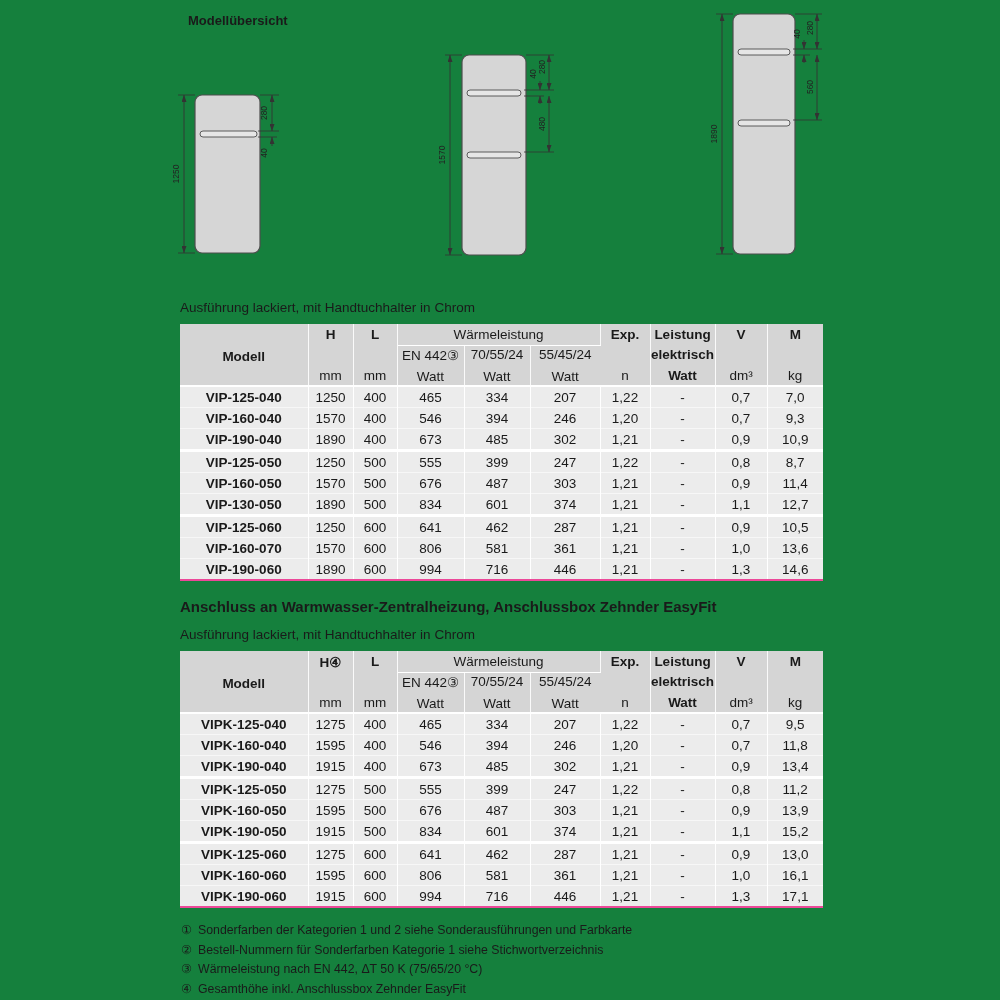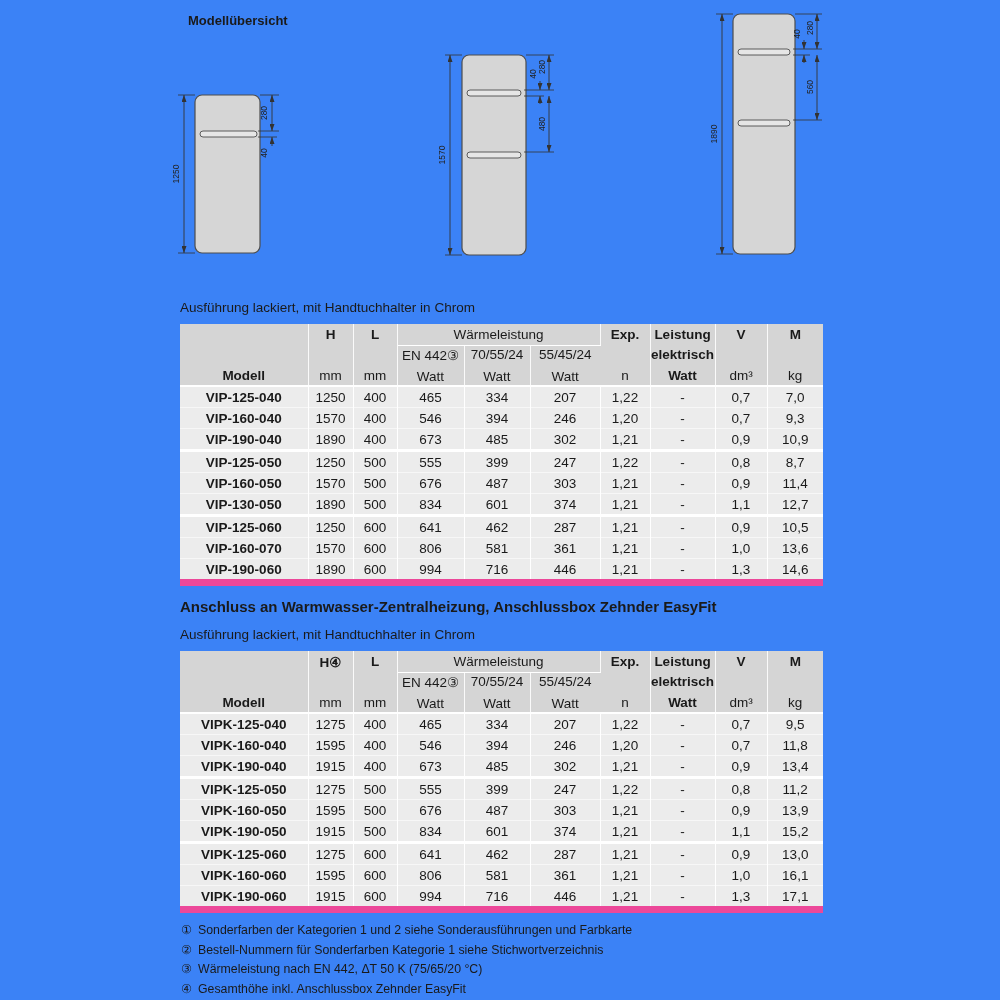--- a/index.html
+++ b/index.html
@@ -1,17 +1,17 @@
 <!DOCTYPE html>
 <html lang="de"><head>
 <meta charset="utf-8">
 <style>
   html,body { margin:0; padding:0; background:#fff; }
   .page {
-    position:relative; width:1000px; height:1000px; background:#3b82f6;
+    position:relative; width:1000px; height:1000px; background:#15803d;
     font-family:"Liberation Sans", sans-serif; color:#1a1a1a; overflow:hidden;
   }
   .doc-title { position:absolute; left:188px; top:13px; font-size:13px; font-weight:bold; }
 
   svg.diagrams { position:absolute; left:0; top:0; }
   .body-rect { fill:#d6d6d6; stroke:#4d4d4d; stroke-width:1.2; }
   .slot      { fill:#e6e6e6; stroke:#4d4d4d; stroke-width:0.9; }
   .ext  { stroke:#333; stroke-width:0.8; }
   .dim  { stroke:#333; stroke-width:0.9; fill:none; }
   .dim-label { font-size:8.5px; fill:#222; font-family:"Liberation Sans", sans-serif; }
@@ -24,27 +24,27 @@
   table.spec { position:absolute; left:180px; width:643px; border-collapse:collapse; table-layout:fixed; font-size:13.5px; }
   #table1 { top:324px; }  #table2 { top:651px; }
   .spec th, .spec td { padding:0; text-align:center; }
   .spec thead th { background:#d5d5d5; border-right:1px solid #fafafa; vertical-align:middle; font-weight:normal; }
   .spec thead th:last-child { border-right:none; }
   .spec .hr1 { height:21px; }
   .spec .hr2 { height:41px; }
   .b { font-weight:bold; }
   .grp { border-bottom:1px solid #ffffff; font-weight:bold; }
   .stack { display:flex; flex-direction:column; justify-content:space-between; align-items:center; height:56px; margin:0 auto; }
-  .stack.top-only { justify-content:flex-end; padding-top:3px; height:53px; }
+  .stack.top-only { justify-content:center; padding-top:3px; height:53px; }
   .stack.sub { height:37px; }
   .spec tbody td { height:20px; background:#ececec; border-right:1px solid #ffffff; border-top:1px solid #f7f7f7; }
   .spec tbody td:last-child { border-right:none; }
   .spec tbody tr:first-child td { border-top:2px solid #ffffff;text-align:center; }
   .spec tbody tr.group-start td { border-top:3px solid #ffffff; }
-  .spec tbody tr:last-child td { border-bottom:7px solid #ec4899; }
+  .spec tbody tr:last-child td { border-bottom:2px solid #ec4899; }
   .spec td.model { font-weight:bold; }
 
   .footnotes { position:absolute; left:181px; top:921px; font-size:12.3px; line-height:19.5px; }
   .fn-line { white-space:nowrap; }
   .fn-marker { display:inline-block; margin-right:6px; }
 </style>
 </head>
 <body>
 
 <div class="page">

